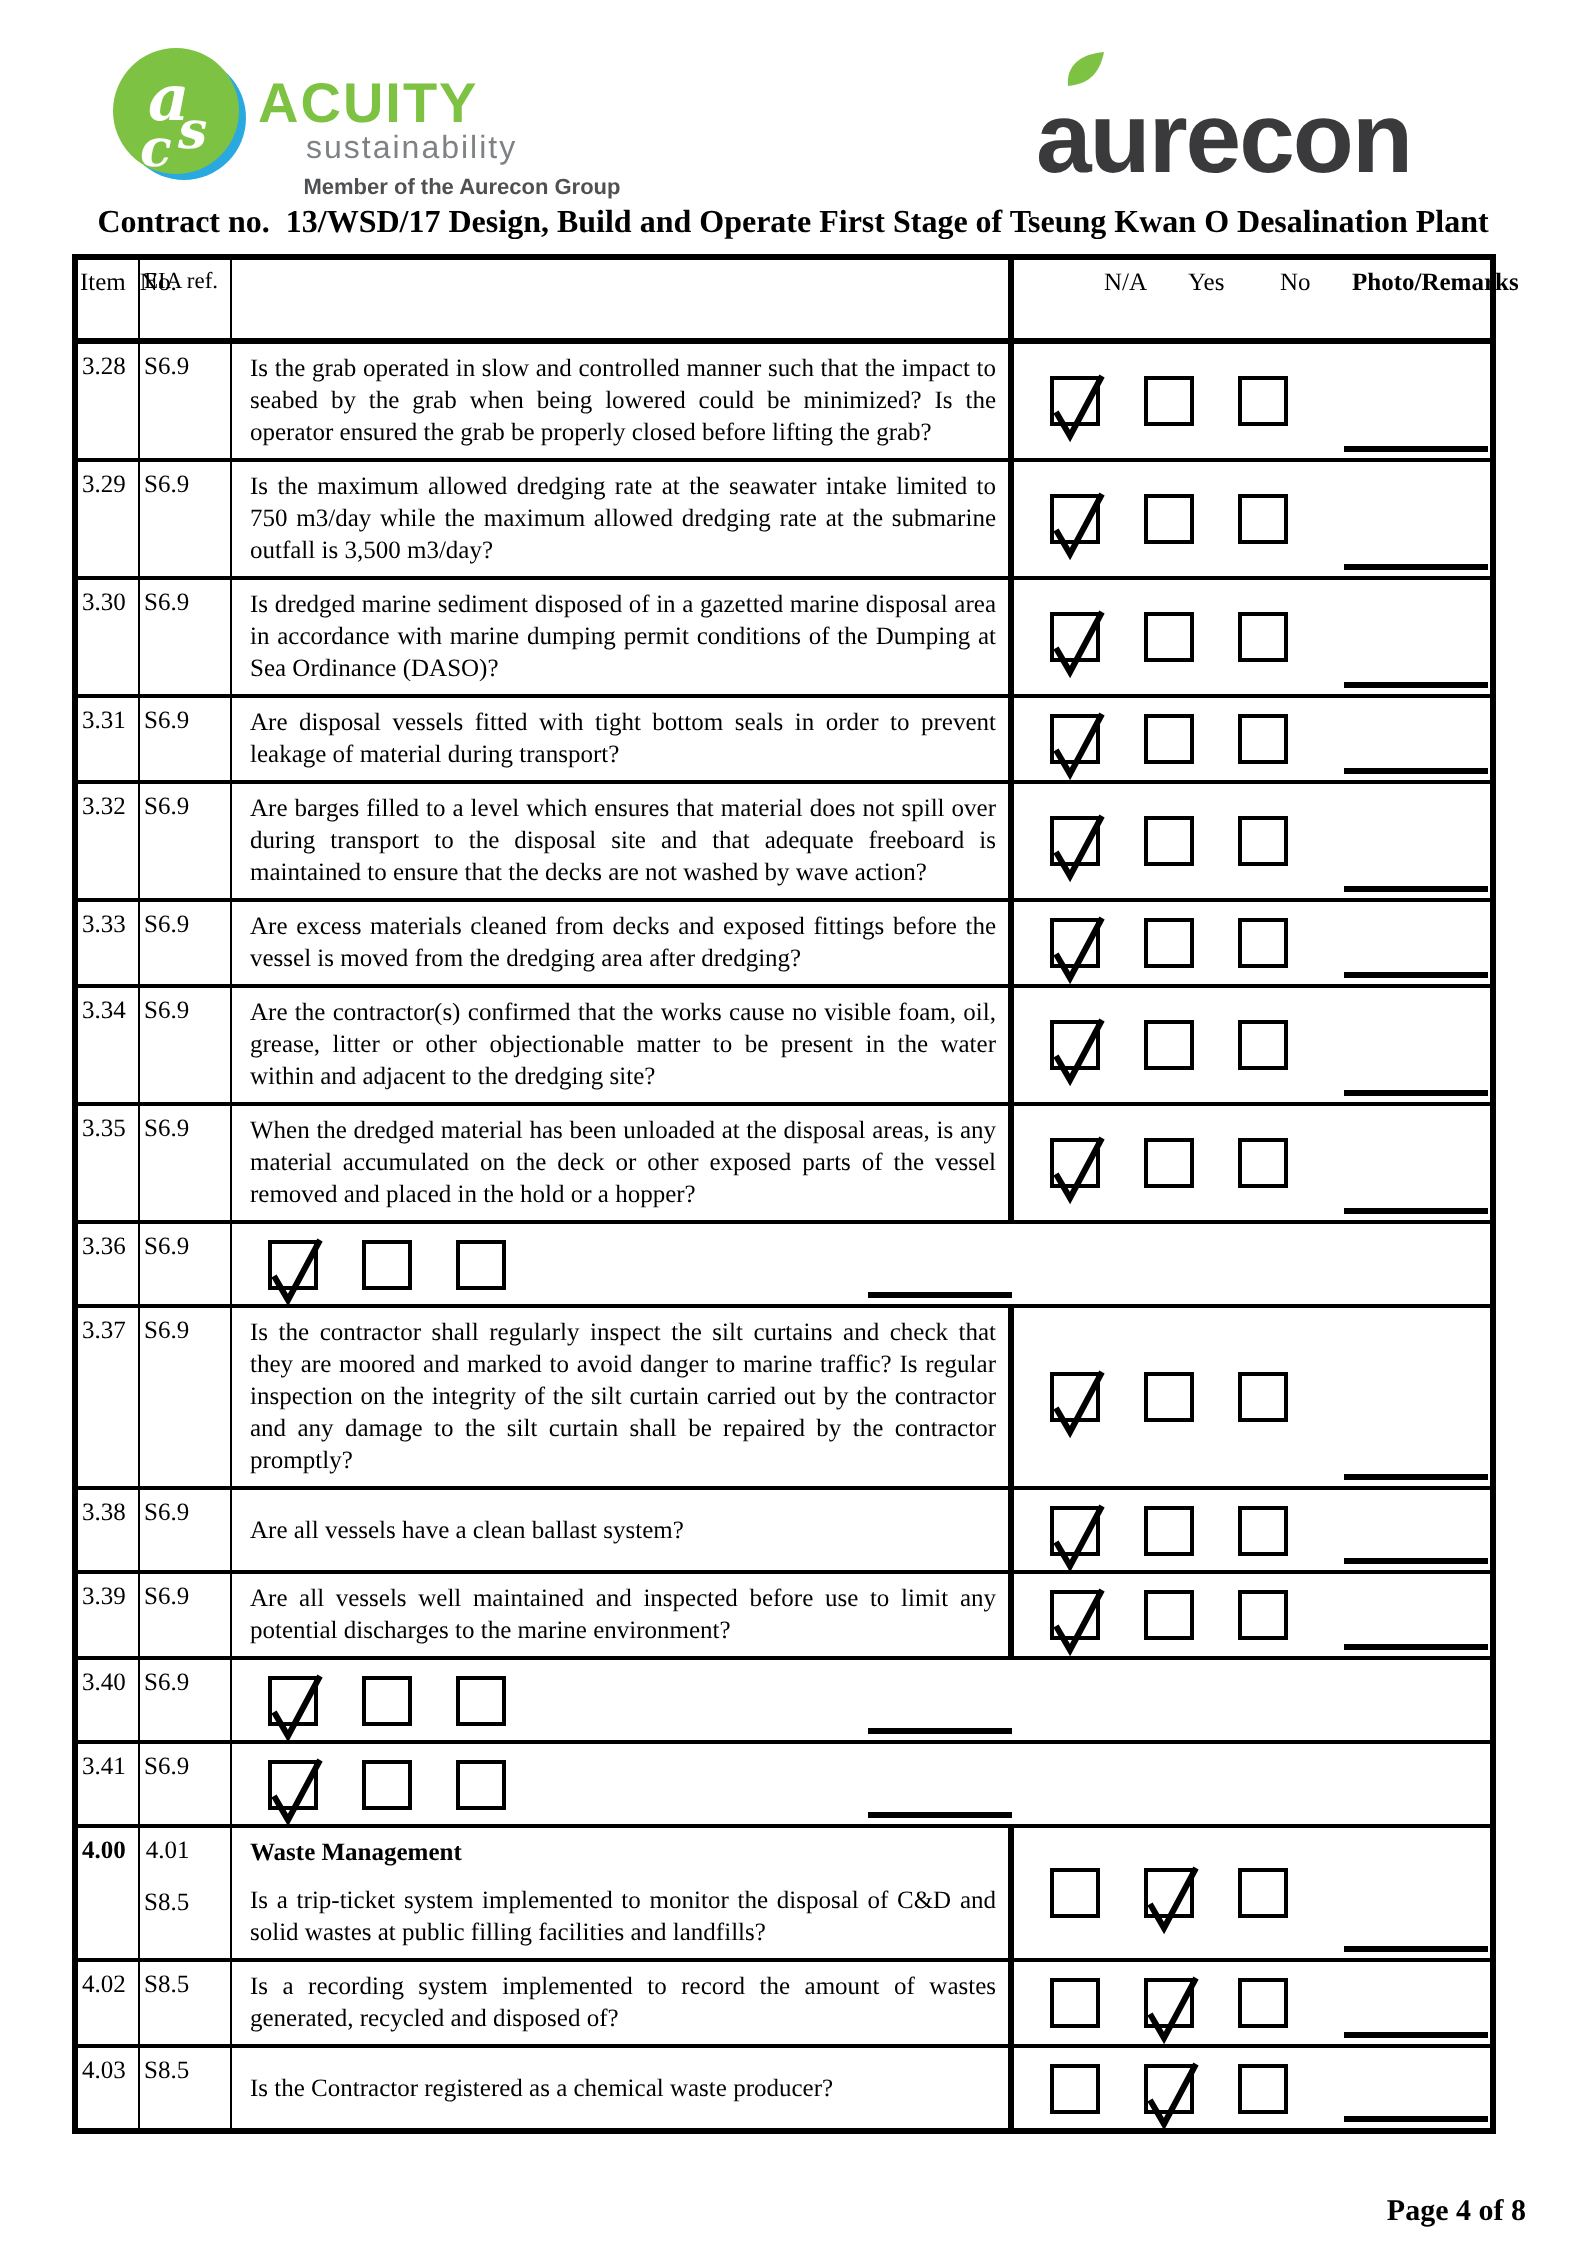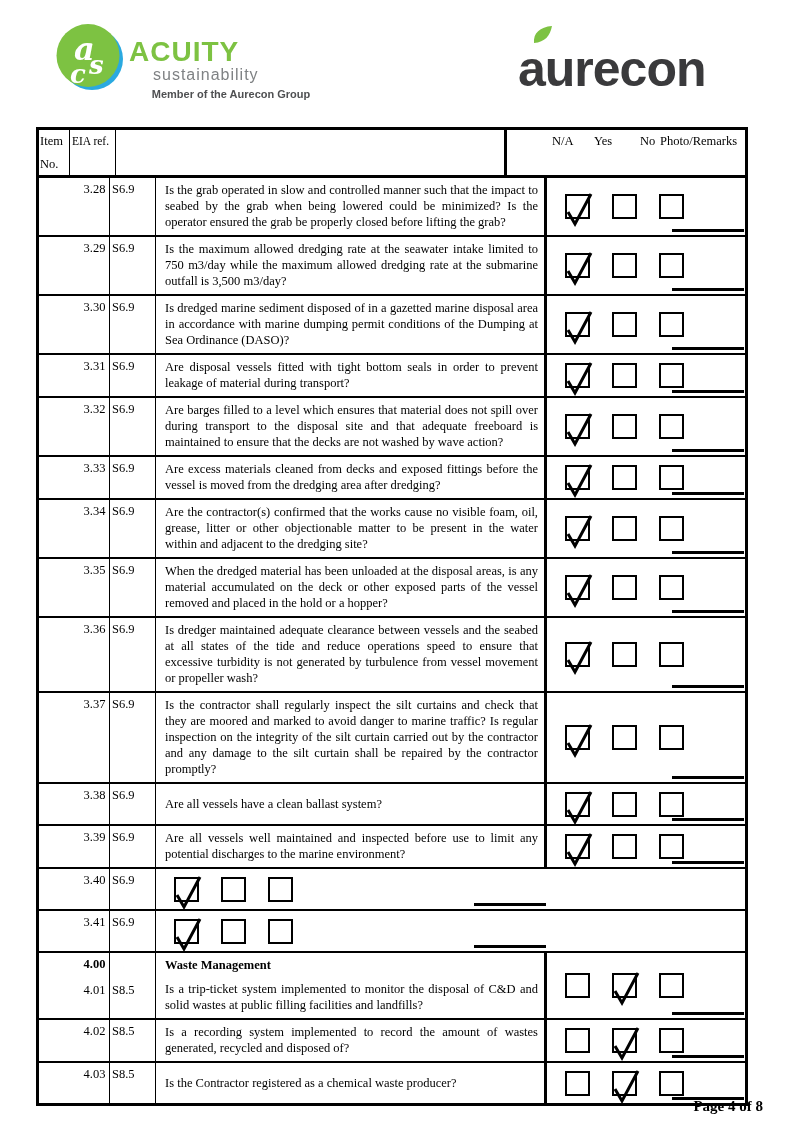--- a/index.html
+++ b/index.html
@@ -41,24 +41,24 @@
     position:absolute; left:0; top:103px; width:100%;
     text-align:center; font-weight:bold; font-size:16px; white-space:pre-wrap;
   }
 
   
   .checklist {
     position:absolute; left:36px; top:127px; width:712px;
     border:3px solid #000; background:#fff;
   }
   .t-row { display:grid; grid-template-columns:31px 46px 391px 1fr; min-height:42px; }
-  .t-row + .t-row, .t-body .t-row:first-child { border-top:2px solid #000;padding-left:40px; }
+  .t-row + .t-row, .t-body .t-row:first-child { border-top:2px solid #000; }
   .cell { position:relative; }
   .c-item { border-right:1.5px solid #000; padding:3px 1px 3px 2px; font-size:12.5px;
-            text-align:center; display:flex; flex-direction:column; gap:10px; }
+            text-align:center; display:flex; flex-direction:row; gap:10px; }
   .c-ref  { border-right:1.5px solid #000; padding:3px 2px; font-size:12.5px;
             display:flex; flex-direction:column; gap:10px; }
   .c-q {
     border-right:3px solid #000; padding:4px 6px 5px 9px;
     font-size:12.5px; line-height:16px; text-align:justify;
     display:flex; flex-direction:column; justify-content:center;
   }
   .t-row.has-heading .c-q { justify-content:flex-start; }
   .q-heading { font-weight:bold; text-align:left; margin-bottom:8px; }
   .item-line { line-height:16px; }
@@ -73,21 +73,21 @@
     position:absolute; right:1px; bottom:3px; width:72px; height:0;
     border-bottom:3px solid #000;
   }
 
   
   .t-head { min-height:40px; border-bottom:1px solid #000; }
   .t-head .c-item { font-size:12.5px; text-align:left; padding-left:1px; gap:7px; }
   .t-head .c-ref { font-size:11.5px; }
   .t-head .c-ans { display:block;margin-left:23px; }
   .hl { position:absolute; top:4px; font-size:12.5px; white-space:nowrap; }
-  .hl-na { left:22px; } .hl-yes { left:64px; } .hl-no { left:110px; } .hl-remarks { left:130px; }
+  .hl-na { left:22px; } .hl-yes { left:64px; } .hl-no { left:110px; } .hl-remarks { left:146px;font-weight:bold; }
 
   
   .page-number {
     position:absolute; right:30px; top:1098px;
     font-weight:bold; font-size:15px;
   }
 </style>
 </head>
 <body>
 
@@ -106,20 +106,21 @@
     <div class="acuity-tagline">Member of the Aurecon Group</div>
   </div>
 
   <div class="aurecon-logo">
     <svg class="aurecon-leaf" width="22" height="18" viewBox="0 0 22 18">
       <path d="M2 17 C 1 7, 8 1, 20 0 C 18 10, 13 16, 2 17 Z" fill="#7dc242"></path>
     </svg>
     <div class="aurecon-word">aurecon</div>
   </div>
 
+  <div class="doc-title">Contract no.  13/WSD/17 Design, Build and Operate First Stage of Tseung Kwan O Desalination Plant</div>
 
   <div class="checklist">
     <div class="t-row t-head">
       <div class="cell c-item">
         <div class="item-line">Item</div>
         <div class="item-line">No.</div>
       </div>
       <div class="cell c-ref">
         <div class="item-line">EIA ref.</div>
       </div>
@@ -300,23 +301,20 @@
             <span class="remark-line"></span>
           </div>
         </div>
         <div class="t-row">
           <div class="cell c-item">
             <div class="item-line">3.36</div>
           </div>
           <div class="cell c-ref">
             <div class="item-line">S6.9</div>
           </div>
-          <div class="cell c-q">
-            <div class="q-text">Is dredger maintained adequate clearance between vessels and the seabed at all states of the tide and reduce operations speed to ensure that excessive turbidity is not generated by turbulence from vessel movement or propeller wash?</div>
-          </div>
           <div class="cell c-ans">
             <span class="box">
               <svg width="32" height="38" viewBox="0 0 32 38" class="tick">
                 <path d="M6 22 L13 34 L29 4" fill="none" stroke="#000" stroke-width="3"></path>
               </svg>
             </span>
             <span class="box"></span>
             <span class="box"></span>
             <span class="remark-line"></span>
           </div>

